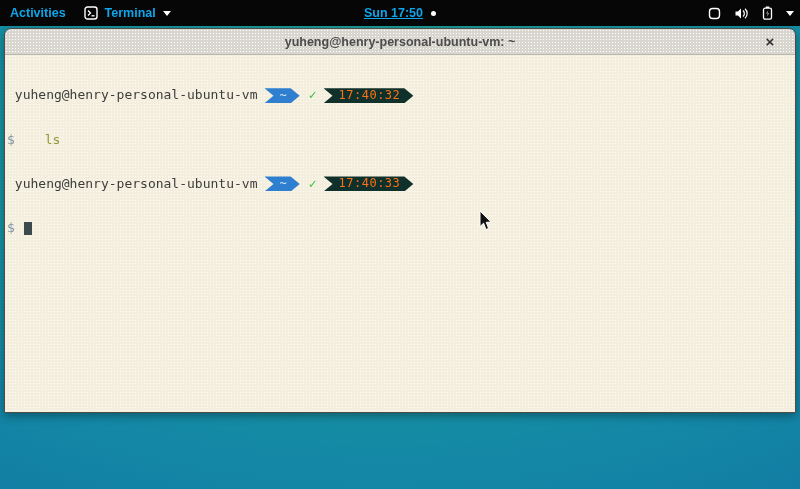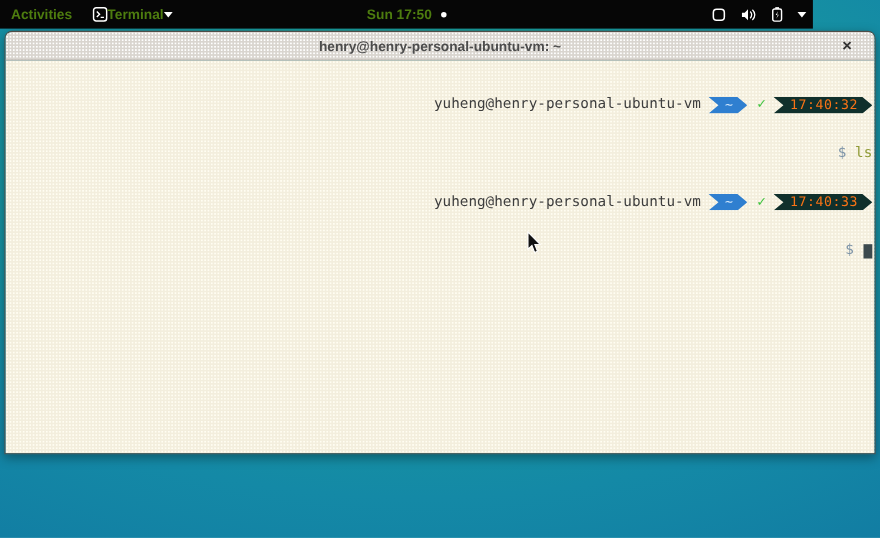--- a/index.html
+++ b/index.html
@@ -5,29 +5,29 @@
   * { margin:0; padding:0; box-sizing:border-box; }
   html,body { width:800px; height:489px; overflow:hidden; }
   .screen {
     position:relative; width:800px; height:489px;
     font-family:"Liberation Sans", sans-serif;
     background: radial-gradient(ellipse 120% 110% at 48% 32%, var(--desktop_center) 0%, var(--desktop_mid) 55%, var(--desktop_edge) 100%);
   }
 
   
   .top-bar {
-    position:absolute; top:0; left:0; width:739px; height:26px;
-    background:#060606; color:#4d7c0f; display:flex; align-items:center;
+    position:absolute; top:0; left:0; width:800px; height:26px;
+    background:#060606; color:#0ea5e9; display:flex; align-items:center;
     font-size:12.5px; font-weight:bold; z-index:30;
   }
   .tb-left { display:flex; align-items:center; margin-left:10px; gap:18px; }
-  .tb-appmenu { display:flex; align-items:center; cursor:default;justify-content:space-between; }
+  .tb-appmenu { display:flex; align-items:center; gap:7px; cursor:default;justify-content:space-between; }
   .tb-clock {
     position:absolute; left:50%; transform:translateX(-50%);
-    display:flex; align-items:center; gap:8px;
+    display:flex; align-items:center; gap:8px;text-decoration:underline;
   }
   .notif-dot { width:5px; height:5px; background:#fff; border-radius:50%; display:inline-block; }
   .tb-right { position:absolute; right:6px; display:flex; align-items:center; gap:13px; }
   .caret { width:0; height:0; border-left:4px solid transparent; border-right:4px solid transparent; border-top:5px solid #fff; display:inline-block; }
 
   
   .window {
     position:absolute; top:28px; left:4px; width:792px; height:385px;
     border:1px solid #4f4d48; border-radius:7px 7px 0 0; overflow:hidden;
     box-shadow:0 3px 10px rgba(0,0,0,0.35); z-index:10;
@@ -50,32 +50,32 @@
 
   
   .term {
     flex:1; background-color:var(--term_bg);
     background-image: radial-gradient(#fffdf2 0.8px, transparent 0.9px);
     background-size:3px 3px;
     font-family:"DejaVu Sans Mono","Liberation Mono",monospace;
     font-size:13px; line-height:14.7px; color:var(--fg_dark);
     padding:4px 2px 0 2px; white-space:pre;
   }
-  .tline { height:14.7px; display:flex; align-items:center;justify-content:flex-end; }
+  .tline { height:14.7px; display:flex; align-items:center; }
   .host { color:var(--fg_dark); }
   .pl-seg {
     display:inline-block; height:15px; line-height:15px;
     padding:0 13px 0 15px; font-size:12px;
     clip-path: polygon(0 0, calc(100% - 9px) 0, 100% 50%, calc(100% - 9px) 100%, 0 100%, 9px 50%);
   }
   .seg-cwd { background:var(--accent_blue); color:#cfe6fb; margin-left:7px; }
   .seg-time { background:var(--segment_dark); color:#f97316; margin-left:7px; letter-spacing:0.5px; }
   .check { color:var(--success_green); font-weight:bold; margin-left:9px; }
   .prompt-sign { color:var(--prompt_slate); }
-  .cmd { color:var(--command_olive); }
+  .cmd { color:var(--command_olive);margin-left:22px; }
   .dirs { color:var(--dir_teal); }
   .block-cursor {
     display:inline-block; width:8px; height:13px;
     background:var(--cursor_color); margin-left:1px; vertical-align:middle;
   }
 
   
   .mouse-pointer { position:absolute; left:479px; top:210px; z-index:50; }
 
   .icon-svg { display:block; }
@@ -125,21 +125,21 @@
           <rect x="1.5" y="2.2" width="8" height="11" rx="1.6" fill="none" stroke="#fff" stroke-width="1.3"></rect>
           <path d="M6.3 4.2 L4.2 7.6 h1.8 L4.7 11 L7 7.3 H5.3 z" fill="#fff"></path>
         </svg>
       </span>
       <span class="caret"></span>
     </div>
   </div>
 
   <div class="window">
     <div class="titlebar">
-      <span>henry@henry-personal-ubuntu-vm: ~</span>
+      <span>yuheng@henry-personal-ubuntu-vm: ~</span>
       <span class="close-btn">×</span>
     </div>
 
     <div class="term">
       <div class="tline">
         <span class="host"> yuheng@henry-personal-ubuntu-vm</span>
         <span class="pl-seg seg-cwd">~</span>
         <span class="check">✓</span>
         <span class="pl-seg seg-time">17:40:32</span>
       </div>

